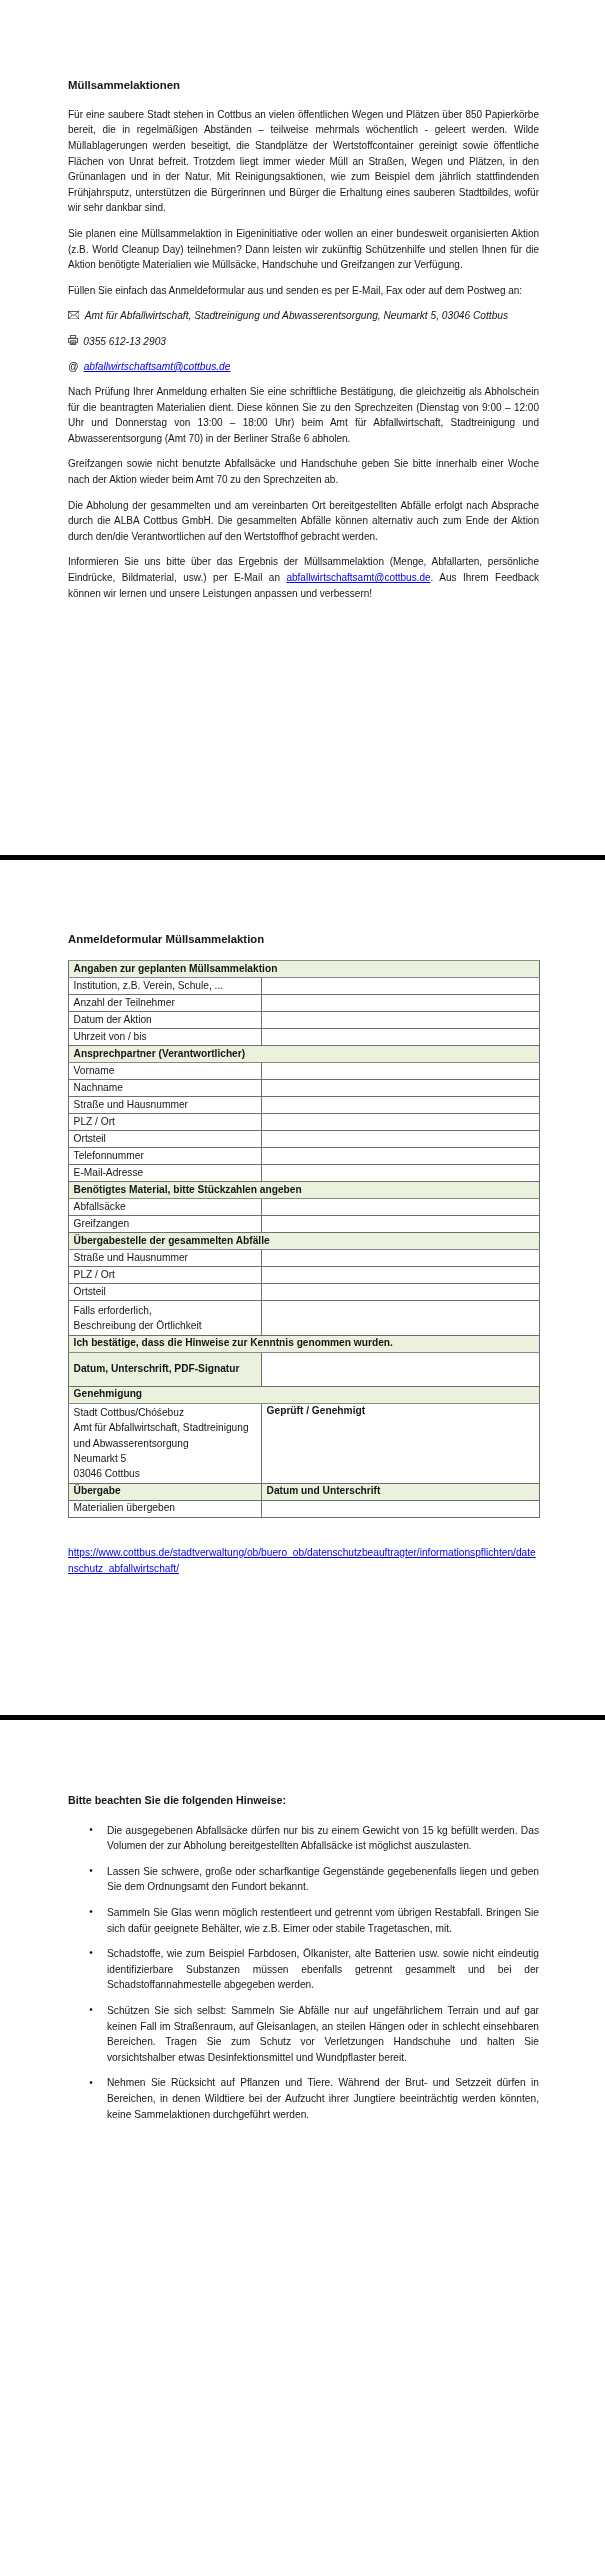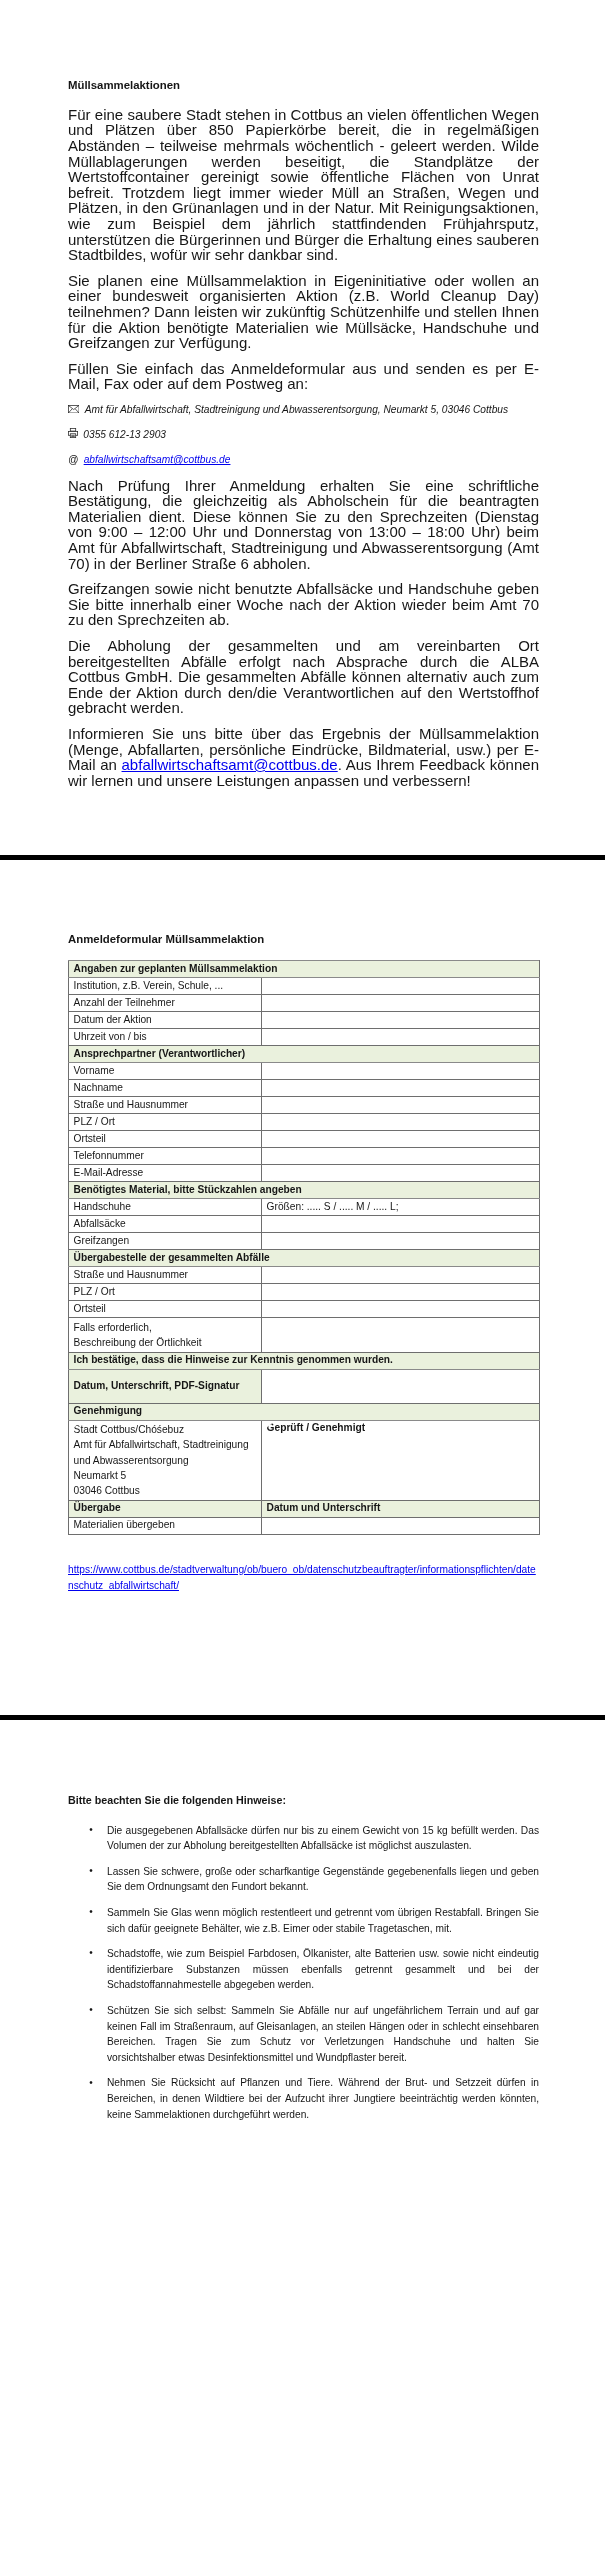--- a/index.html
+++ b/index.html
@@ -6,21 +6,21 @@
   .page{
     position:relative;
     width:605px;height:2576px;
     background:#ffffff;
     font-family:"Liberation Sans", sans-serif;
     color:#161616;
     overflow:hidden;
   }
   .block{position:absolute;left:68px;width:471px;}
   .doc-title{font-size:11.4px;font-weight:bold;line-height:15.2px;margin:0 0 13.7px 0;}
-  .para{font-size:15px;line-height:15.6px;text-align:justify;margin:0 0 10px 0;}
+  .para{font-size:10px;line-height:15.6px;text-align:justify;margin:0 0 10px 0;}
   .contact-line{font-size:10.2px;line-height:15.2px;margin:0 0 10px 0;display:flex;align-items:center;gap:5.3px;font-style:italic;}
   .contact-line .txt{white-space:nowrap;}
   a.link{color:var(--link,#0000ee);text-decoration:underline;cursor:pointer;}
   .url-para{font-size:10.2px;line-height:16.4px;margin:27px 0 0 0;word-break:break-all;text-align:left;}
   .sep-bar{position:absolute;left:0;width:605px;height:5.3px;background:var(--bar,#000);}
   .form-title{font-size:11.4px;font-weight:bold;line-height:15.2px;margin:0 0 13px 0;}
   table.form{border-collapse:collapse;width:471px;table-layout:fixed;border:1.5px solid #000;}
   table.form td{
     border:0.8px solid #6e6e6e;
     padding:1.5px 4.6px;
@@ -30,21 +30,21 @@
     overflow:hidden;
   }
   table.form td.section{
     background:var(--section-bg,#eaf1dd);
     font-weight:bold;
     border-top:1.5px solid #8a8a8a;border-bottom:1.5px solid #8a8a8a;
   }
   table.form td.green{background:var(--section-bg,#eaf1dd);}
   table.form td.bold{font-weight:bold;}
   table.form td.multiline{white-space:pre-line;line-height:15.2px;}
-  table.form td.vtop{vertical-align:top;border-radius:19px;}
+  table.form td.vtop{vertical-align:top;}
   .hint-title{font-size:10.7px;font-weight:bold;line-height:15.2px;margin:0 0 14.5px 0;}
   .bullet{position:relative;padding-left:39px;font-size:10.2px;line-height:15.6px;text-align:justify;margin:0 0 10px 0;}
   .bullet .dot{position:absolute;left:21.3px;top:-0.8px;font-size:10px;}
   .icon-svg{flex:0 0 auto;display:inline-block;}
 </style>
 </head>
 <body>
 
 <div class="page">
 
@@ -147,24 +147,20 @@
             <td class=""></td>
           </tr>
           <tr>
             <td class="">E-Mail-Adresse</td>
             <td class=""></td>
           </tr>
           <tr>
             <td colspan="2" class="section">Benötigtes Material, bitte Stückzahlen angeben</td>
           </tr>
           <tr>
-            <td class="">Handschuhe</td>
-            <td class="">Größen: ..... S / ..... M / ..... L;</td>
-          </tr>
-          <tr>
             <td class="">Abfallsäcke</td>
             <td class=""></td>
           </tr>
           <tr>
             <td class="">Greifzangen</td>
             <td class=""></td>
           </tr>
           <tr>
             <td colspan="2" class="section">Übergabestelle der gesammelten Abfälle</td>
           </tr>

